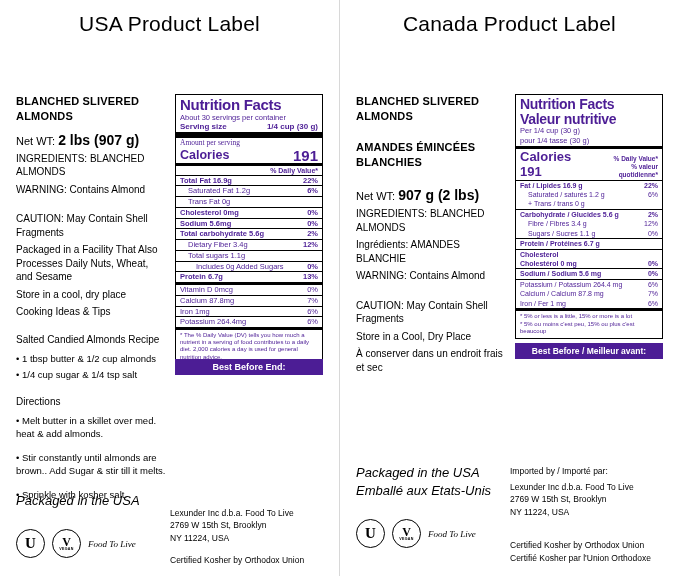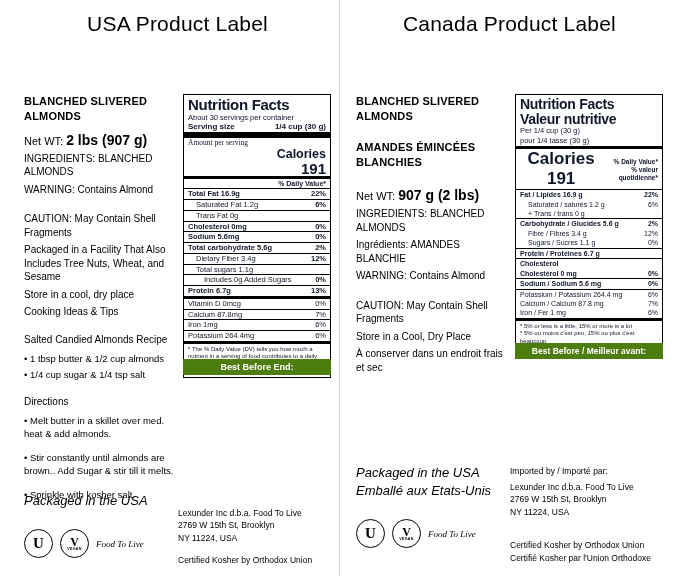--- a/index.html
+++ b/index.html
@@ -6,65 +6,65 @@
   body{
     width:679px;height:576px;
     background:#ffffff;
     font-family:"Liberation Sans", sans-serif;
     color:#000;
     -webkit-font-smoothing:antialiased;
   }
   .page{position:relative;width:679px;height:576px;overflow:hidden;}
   .divider{position:absolute;left:339px;top:0;width:1px;height:576px;background:#d8d8d8;}
   .panel{position:absolute;top:0;height:576px;width:339px;}
-  .panel.left{left:8px;}
+  .panel.left{left:0;}
   .panel.right{left:340px;}
   .title{
     text-align:center;font-size:21px;font-weight:400;letter-spacing:.2px;
     padding-top:12px;
   }
   .body{position:relative;padding:0 16px;}
   
   .prod-name{font-size:11px;font-weight:bold;line-height:1.35;letter-spacing:.2px;}
   .net-wt{font-size:11px;margin-top:8px;}
   .net-wt b{font-size:14px;}
   .para{font-size:10px;line-height:1.35;margin-top:4px;}
   .para.tight{margin-top:16px;}
   .bullet{font-size:9.5px;line-height:1.35;margin-top:7px;}
   
   .nfp{
     border:1.5px solid #000;background:#fff;box-sizing:border-box;
-    font-family:"Liberation Sans", sans-serif;color:#0f172a;
+    font-family:"Liberation Sans", sans-serif;color:#4c1d95;
   }
   .nfp .pad{padding:2px 4px;}
   .nfp-title{font-size:15px;font-weight:bold;line-height:1.05;letter-spacing:-0.3px;}
   .nfp-title2{font-size:14px;font-weight:bold;line-height:1.05;letter-spacing:-0.3px;}
   .nfp-sub{font-size:7.5px;line-height:1.25;}
   .rule-thin{border-top:1px solid #000;}
   .rule-med{border-top:3px solid #000;}
   .rule-thick{border-top:6px solid #000;}
   .row{display:flex;justify-content:space-between;font-size:7.5px;line-height:1.3;padding:0 4px;}
   .row.b{font-weight:bold;}
   .row .ind1{padding-left:8px;}
   .row .ind2{padding-left:16px;}
-  .cal-row{display:flex;justify-content:space-between;align-items:flex-end;padding:0 4px;flex-direction:column;}
+  .cal-row{display:flex;justify-content:space-between;align-items:flex-end;padding:0 4px;}
   .cal-l{font-size:12.5px;font-weight:bold;line-height:1.1;}
   .cal-r{font-size:15px;font-weight:bold;line-height:1;}
   .dv-head{text-align:right;font-size:7px;font-weight:bold;padding:0 4px;line-height:1.3;}
   .foot{font-size:6px;line-height:1.2;padding:2px 4px;}
   
   .ca-cal{display:flex;justify-content:space-between;align-items:baseline;padding:0 4px;}
-  .ca-cal .l{font-size:17px;font-weight:bold;text-align:center;}
+  .ca-cal .l{font-size:13px;font-weight:bold;}
   .ca-dv{text-align:right;font-size:6.5px;font-weight:bold;padding:0 4px;line-height:1.25;}
   .ca-row{display:flex;justify-content:space-between;font-size:7px;line-height:1.35;padding:0 4px;}
   .ca-row.b{font-weight:bold;}
   .ca-foot{font-size:6px;line-height:1.25;padding:2px 4px;}
   
   .bb{
-    background:#4d7c0f;color:#fff;text-align:center;font-weight:bold;
+    background:#4c1d95;color:#fff;text-align:center;font-weight:bold;
     font-size:9px;padding:3px 0;
   }
   .bb.ca{font-size:8.5px;}
   
   .footer{position:absolute;left:0;bottom:0;width:100%;}
   .seal-row{display:flex;align-items:center;gap:7px;}
   .seal{
     width:27px;height:27px;border-radius:50%;border:1.6px solid #000;
     display:flex;align-items:center;justify-content:center;
     font-size:15px;font-weight:bold;font-family:"Liberation Serif", serif;
@@ -94,21 +94,21 @@
 
       <div style="position:absolute;left:16px;top:58px;width:150px;">
         <div class="prod-name">BLANCHED SLIVERED ALMONDS</div>
         <div class="net-wt">
           <span>Net WT:</span>
           <b>2 lbs (907 g)</b>
         </div>
         <div class="para">INGREDIENTS: BLANCHED ALMONDS</div>
         <div class="para">WARNING: Contains Almond</div>
         <div class="para tight">CAUTION: May Contain Shell Fragments</div>
-        <div class="para">Packaged in a Facility That Also Includes Tree Nuts, Wheat, and Sesame</div>
+        <div class="para">Packaged in a Facility That Also Processes Daily Nuts, Wheat, and Sesame</div>
         <div class="para">Store in a cool, dry place</div>
         <div class="para">Cooking Ideas &amp; Tips</div>
 
         <div class="para" style="margin-top:14px;">Salted Candied Almonds Recipe</div>
         <div class="bullet">• 1 tbsp butter &amp; 1/2 cup almonds</div>
         <div class="bullet" style="margin-top:3px;">• 1/4 cup sugar &amp; 1/4 tsp salt</div>
 
         <div class="para" style="margin-top:13px;">Directions</div>
         <div class="bullet">• Melt butter in a skillet over med. heat &amp; add almonds.</div>
         <div class="bullet" style="margin-top:11px;">• Stir constantly until almonds are brown.. Add Sugar &amp; stir till it melts.</div>

